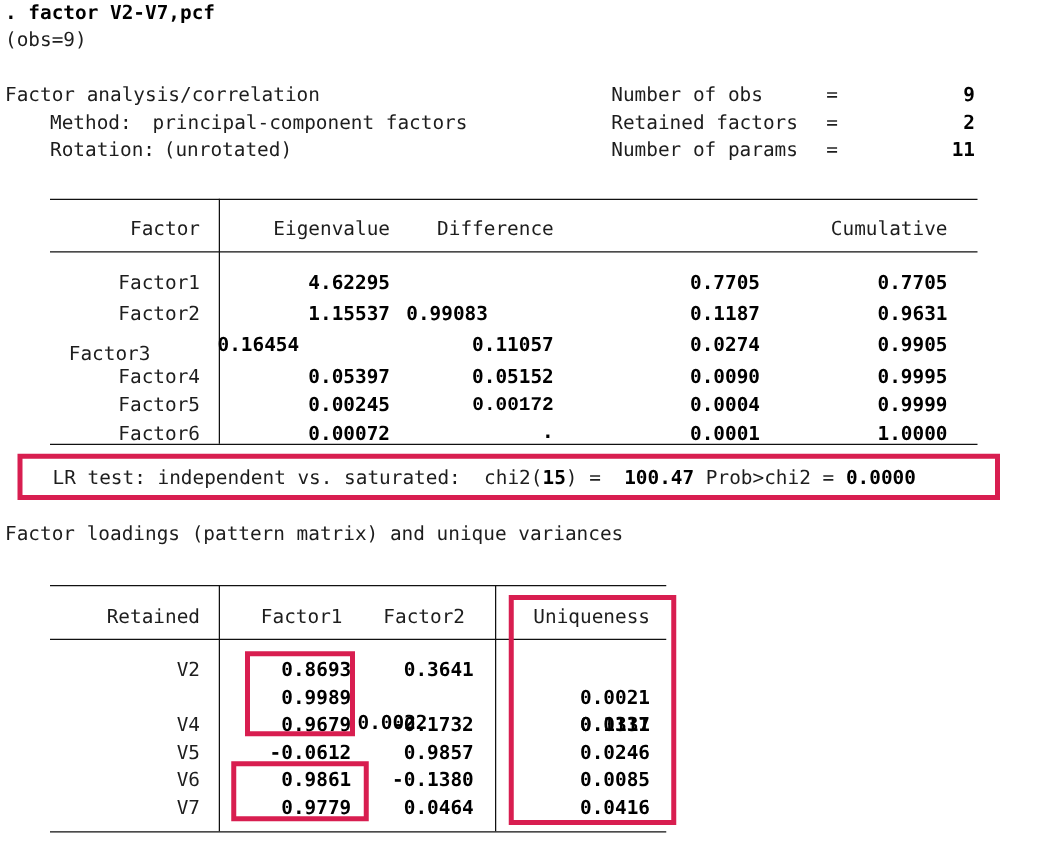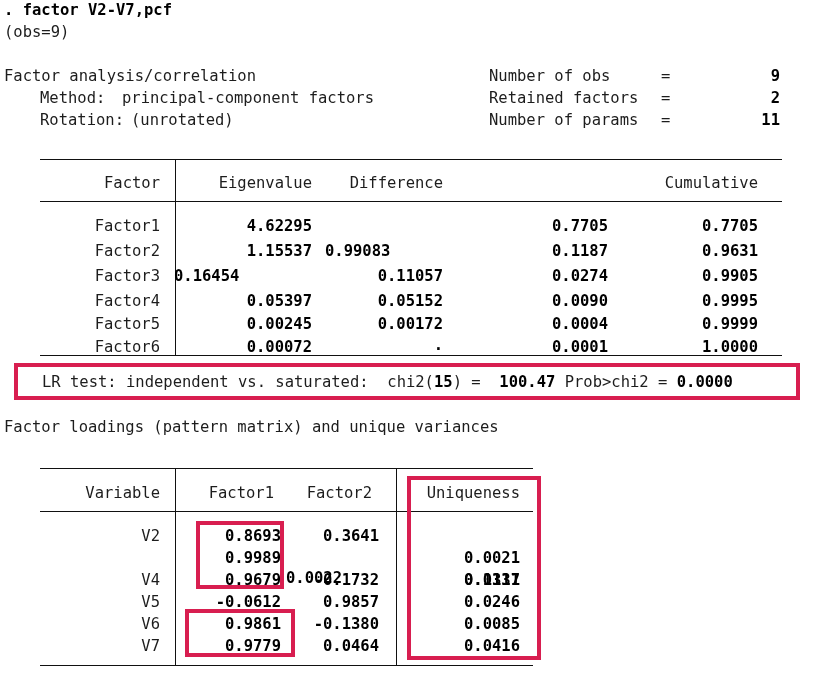--- a/index.html
+++ b/index.html
@@ -97,55 +97,55 @@
   <div class="ln b" style="left:190px; top:215px; width:122px; text-align:right;">4.62295</div>
   <div class="ln b" style="left:490px; top:215px; width:118px; text-align:right;">0.7705</div>
   <div class="ln b" style="left:640px; top:215px; width:118px; text-align:right;">0.7705</div>
 
   <div class="ln" style="left:55px; top:240px; width:105px; text-align:right;">Factor2</div>
   <div class="ln b" style="left:190px; top:240px; width:122px; text-align:right;">1.15537</div>
   <div class="ln b" style="left:325px; top:240px; width:118px; text-align:left;">0.99083</div>
   <div class="ln b" style="left:490px; top:240px; width:118px; text-align:right;">0.1187</div>
   <div class="ln b" style="left:640px; top:240px; width:118px; text-align:right;">0.9631</div>
 
-  <div class="ln" style="left:55px; top:265px; width:105px; text-align:right;">Factor3</div>
+  <div class="ln" style="left:55px; top:272px; width:105px; ">Factor3</div>
   <div class="ln b" style="left:174px; top:265px; width:122px; text-align:left;">0.16454</div>
   <div class="ln b" style="left:325px; top:265px; width:118px; text-align:right;">0.11057</div>
   <div class="ln b" style="left:490px; top:265px; width:118px; text-align:right;">0.0274</div>
   <div class="ln b" style="left:640px; top:265px; width:118px; text-align:right;">0.9905</div>
 
   <div class="ln" style="left:55px; top:290px; width:105px; text-align:right;">Factor4</div>
   <div class="ln b" style="left:190px; top:290px; width:122px; text-align:right;">0.05397</div>
   <div class="ln b" style="left:325px; top:290px; width:118px; text-align:right;">0.05152</div>
   <div class="ln b" style="left:490px; top:290px; width:118px; text-align:right;">0.0090</div>
   <div class="ln b" style="left:640px; top:290px; width:118px; text-align:right;">0.9995</div>
 
   <div class="ln" style="left:55px; top:313px; width:105px; text-align:right;">Factor5</div>
   <div class="ln b" style="left:190px; top:313px; width:122px; text-align:right;">0.00245</div>
-  <div class="ln b" style="left:325px; top:313px; width:118px; text-align:right;">0.00172</div>
+  <div class="ln b" style="left:325px; top:313px; width:118px; text-align:right;font-family:Liberation Mono, monospace;">0.00172</div>
   <div class="ln b" style="left:490px; top:313px; width:118px; text-align:right;">0.0004</div>
   <div class="ln b" style="left:640px; top:313px; width:118px; text-align:right;">0.9999</div>
 
   <div class="ln" style="left:55px; top:336px; width:105px; text-align:right;">Factor6</div>
   <div class="ln b" style="left:190px; top:336px; width:122px; text-align:right;">0.00072</div>
   <div class="ln b" style="left:325px; top:334px; width:118px; text-align:right;">.</div>
   <div class="ln b" style="left:490px; top:336px; width:118px; text-align:right;">0.0001</div>
   <div class="ln b" style="left:640px; top:336px; width:118px; text-align:right;">1.0000</div>
 
   <div class="ln" style="left:42px; top:371px;"><span>LR test: independent vs. saturated:</span><span style="white-space:pre;">  </span><span>chi2(</span><span class="b">15</span><span>)</span><span style="white-space:pre;"> </span><span>=</span><span style="white-space:pre;">  </span><span class="b">100.47</span><span style="white-space:pre;"> </span><span>Prob&gt;chi2</span><span style="white-space:pre;"> </span><span>=</span><span style="white-space:pre;"> </span><span class="b">0.0000</span></div>
 
   <div class="ln" style="left:4px; top:416px;">Factor loadings (pattern matrix) and unique variances</div>
 
   <div class="hrule" style="left:40px; top:468px; width:493px;"></div>
   <div class="hrule" style="left:40px; top:511px; width:493px;"></div>
   <div class="hrule" style="left:40px; top:665px; width:493px;"></div>
   <div class="vrule" style="left:175px; top:468px; height:197px;"></div>
   <div class="vrule" style="left:396px; top:468px; height:197px;"></div>
 
-  <div class="ln" style="left:55px; top:482px; width:105px; text-align:right;">Variable</div>
+  <div class="ln" style="left:55px; top:482px; width:105px; text-align:right;">Retained</div>
   <div class="ln" style="left:188px; top:482px; width:86px; text-align:right;">Factor1</div>
   <div class="ln" style="left:286px; top:482px; width:86px; text-align:right;">Factor2</div>
   <div class="ln" style="left:416px; top:482px; width:104px; text-align:right;">Uniqueness</div>
 
   <div class="ln" style="left:55px; top:525px; width:105px; text-align:right;">V2</div>
   <div class="ln b" style="left:188px; top:525px; width:93px; text-align:right;">0.8693</div>
   <div class="ln b" style="left:286px; top:525px; width:93px; text-align:right;">0.3641</div>
   <div class="ln b" style="left:416px; top:525px; width:104px; text-align:right;margin-top:44px;">0.1117</div>
 
   <div class="ln b" style="left:188px; top:547px; width:93px; text-align:right;">0.9989</div>

